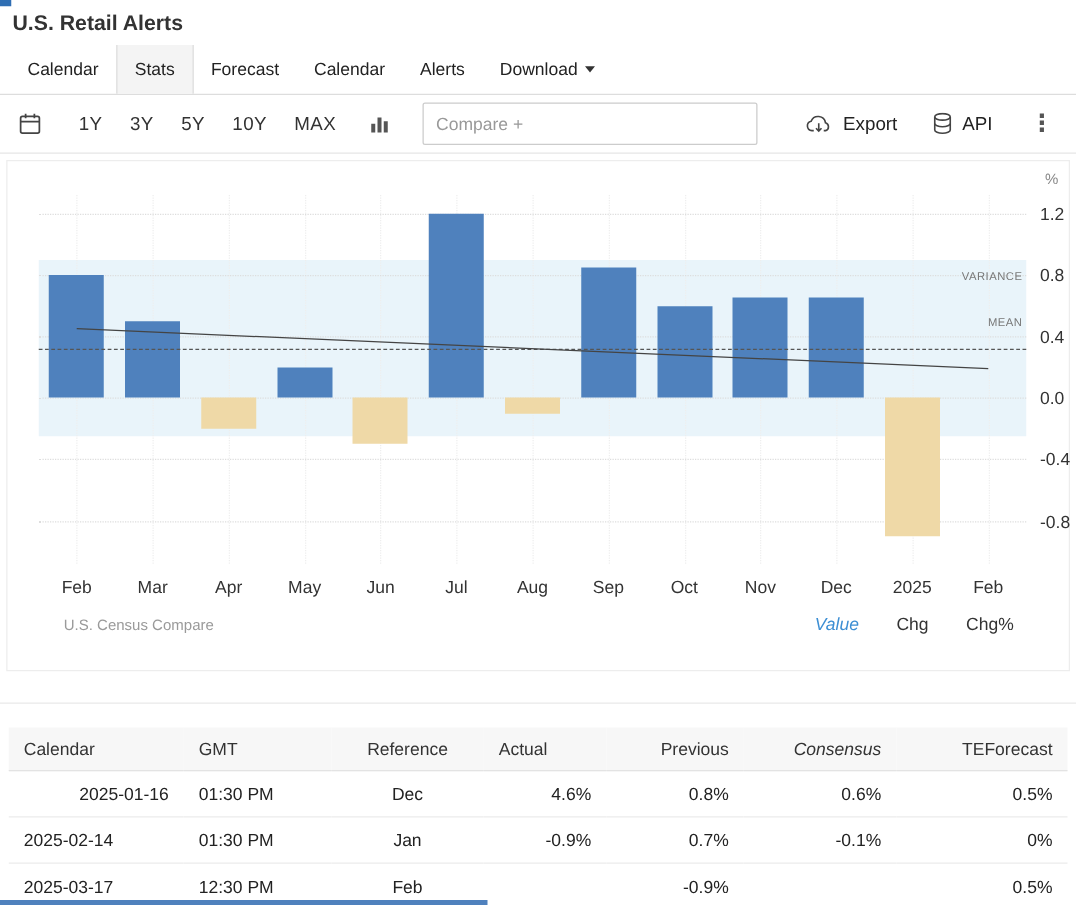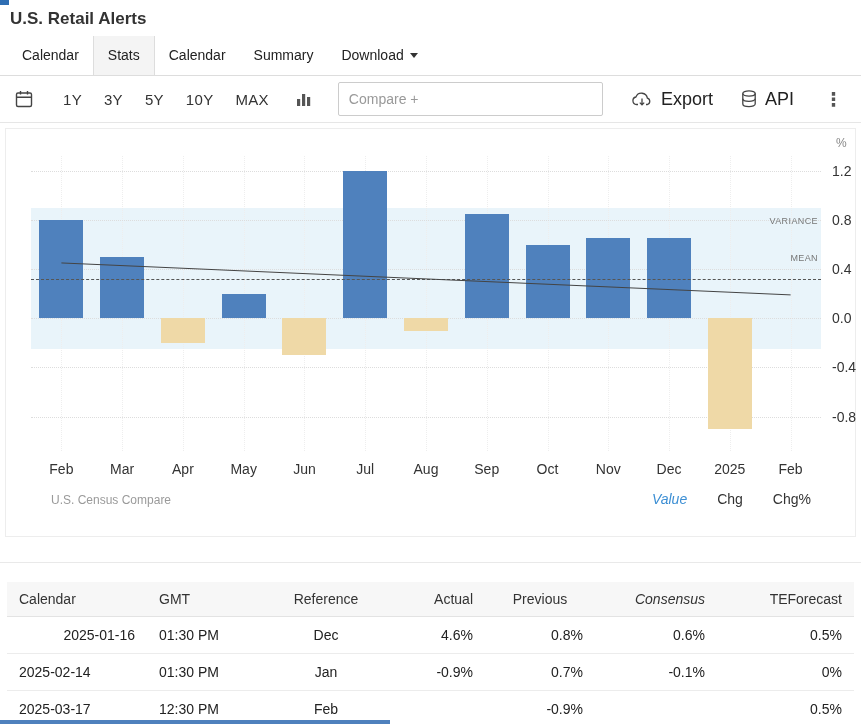--- a/index.html
+++ b/index.html
@@ -16,21 +16,21 @@
   .tab.active{background:#f4f4f4;border-left:1px solid #ddd;border-right:1px solid #ddd;}
   .caret{display:inline-block;margin-left:6px;width:0;height:0;border-left:4px solid transparent;border-right:4px solid transparent;border-top:5px solid #333;vertical-align:2px;}
   .toolbar{display:flex;align-items:center;height:47px;border-bottom:1px solid #e6e6e6;padding:0 14px;}
   .icon-btn{display:flex;align-items:center;cursor:pointer;}
   .range-group{display:flex;margin-left:18px;}
   .range-btn{font-size:15px;color:#333;padding:0 11px;cursor:pointer;letter-spacing:.3px;}
   .chart-type{margin-left:16px;}
   .compare-input{margin-left:26px;width:268px;height:34px;border:1px solid #ccc;border-radius:2px;padding:0 10px;font-size:14px;color:#444;outline:none;font-family:inherit;}
   .compare-input::placeholder{color:#999;}
   .toolbar-right{margin-left:auto;display:flex;align-items:center;}
-  .tool-btn{display:flex;align-items:center;gap:8px;font-size:18px;color:#222;cursor:pointer;margin-left:28px;}
+  .tool-btn{display:flex;align-items:center;gap:8px;font-size:15px;color:#222;cursor:pointer;margin-left:28px;}
   .kebab{margin-left:26px;font-size:19px;color:#555;font-weight:bold;cursor:pointer;line-height:1;padding:0 4px;}
   .chart-card{position:relative;margin:5px 5px 0;height:409px;border:1px solid #ededed;background:#fff;}
   .plot{position:absolute;left:25px;top:27px;width:790px;height:295px;}
   .band{position:absolute;left:0;width:100%;}
   .gridline{position:absolute;left:0;width:100%;height:0;border-top:1px dotted #ddd;}
   .vgrid{position:absolute;top:0;height:100%;width:0;border-left:1px dotted #eee;}
   .bar{position:absolute;}
   .mean-line{position:absolute;left:0;width:100%;height:0;border-top:1px dashed #555;}
   .plot-label{position:absolute;right:3px;font-size:9px;color:#777;letter-spacing:.4px;}
   .trend-svg{position:absolute;left:0;top:0;pointer-events:none;}
@@ -53,22 +53,23 @@
 </head>
 <body>
 
 <div class="corner-mark"></div>
 
 <div class="page-title">U.S. Retail Alerts</div>
 
 <div class="tab-bar">
     <div class="tab">Calendar</div>
     <div class="tab active">Stats</div>
+    <div class="tab">Forecast</div>
     <div class="tab">Calendar</div>
-    <div class="tab">Summary</div>
+    <div class="tab">Alerts</div>
     <div class="tab">Download<span class="caret"></span></div>
   </div>
 
 <div class="toolbar">
   <span class="icon-btn">
     <svg width="20" height="20" viewBox="0 0 20 20" fill="none" stroke="#444" stroke-width="1.4">
       <rect x="2.5" y="4" width="15" height="13.5" rx="1.5"></rect>
       <path d="M2.5 8.2 H17.5 M6.5 2 V5.5 M13.5 2 V5.5"></path>
     </svg>
   </span>
@@ -194,22 +195,22 @@
       <col style="width: 98px;">
       <col style="width: 110px;">
       <col style="width: 122px;">
       <col style="width: 137px;">
     </colgroup>
   <thead>
       <tr>
         <th style="text-align: left;">Calendar</th>
         <th style="text-align: left;">GMT</th>
         <th style="text-align: center;">Reference</th>
-        <th style="text-align: right;">Actual</th>
-        <th style="text-align: center;">Previous</th>
+        <th style="text-align: left;">Actual</th>
+        <th style="text-align: right;">Previous</th>
         <th style="text-align: right; font-style: italic;">Consensus</th>
         <th style="text-align: right;">TEForecast</th>
       </tr>
     </thead>
   <tbody>
       <tr>
         <td style="text-align: right;">2025-01-16</td>
         <td style="text-align: left;">01:30 PM</td>
         <td style="text-align: center;">Dec</td>
         <td style="text-align: right;">4.6%</td>

